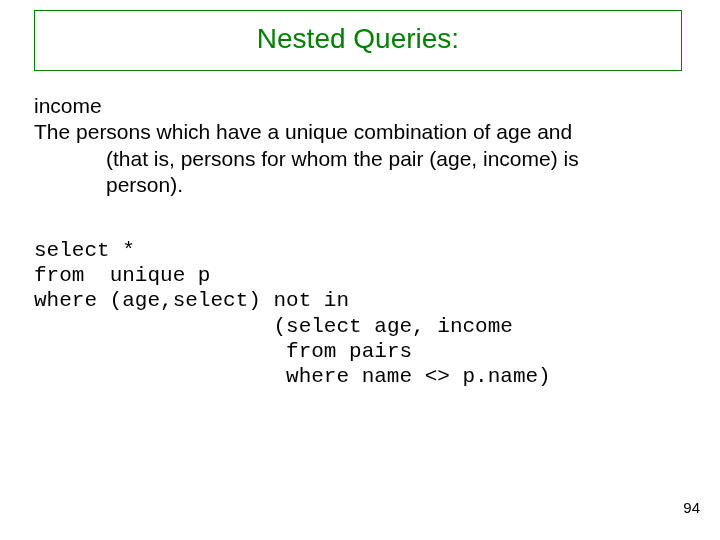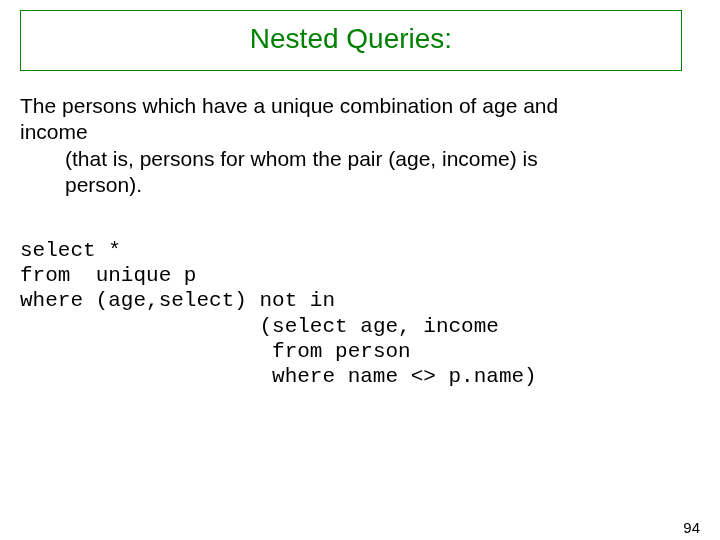--- a/index.html
+++ b/index.html
@@ -7,21 +7,21 @@
     width: 720px;
     height: 540px;
     background: #ffffff;
     font-family: Arial, Helvetica, sans-serif;
     position: relative;
     overflow: hidden;
   }
   .slide {
     width: 100%;
     height: 100%;
-    padding: 10px 30px 20px 12px;
+    padding: 10px 30px 20px 26px;
     position: relative;
   }
   .title-box {
     border: 1px solid #008000;
     padding: 10px 20px 14px 20px;
     margin: 0 8px 22px 8px;
     text-align: center;
   }
   .title-line1, .title-line2 {
     color: #008000;
@@ -30,60 +30,60 @@
   }
   .body-text {
     color: #000000;
     font-size: 21px;
     line-height: 1.25;
     margin-left: 8px;
     margin-right: 8px;
   }
   .intro-para { margin-bottom: 0; }
   .paren-block {
-    margin-left: 45px;
+    margin-left: 72px;
     margin-bottom: 40px;
   }
   .code-block {
     font-family: "Courier New", Courier, monospace;
     font-size: 21px;
     line-height: 1.2;
     color: #000000;
     margin-left: 8px;
     white-space: pre;
   }
   .kw { font-weight: normal; }
   .page-num {
     position: absolute;
-    bottom: 4px;
+    bottom: 24px;
     right: 20px;
     font-size: 15px;
     color: #000000;
   }
 </style>
 </head>
 <body>
 
 <div class="slide">
 
   <div class="title-box">
     <div class="title-line1">Nested Queries:</div>
   </div>
 
   <div class="body-text">
+    <div class="intro-para">income</div>
     <div class="intro-para">The persons which have a unique combination of age and</div>
-    <div class="intro-para">income</div>
     <div class="paren-block">
       <div>(that is, persons for whom the pair (age, income) is</div>
       <div>person).</div>
     </div>
   </div>
 
   <div class="code-block"><span class="kw">select</span><span> *</span>
 <span class="kw">from</span><span>  unique p</span>
 <span class="kw">where</span><span> (age,select) </span><span class="kw">not in</span>
 <span>                   (</span><span class="kw">select</span><span> age, income</span>
-<span>                    </span><span class="kw">from</span><span> person</span>
+<span>                    </span><span class="kw">from</span><span> pairs</span>
 <span>                    </span><span class="kw">where</span><span> name &lt;&gt; p.name)</span></div>
 
   <div class="page-num">94</div>
 
 </div>
 
 </body></html>

